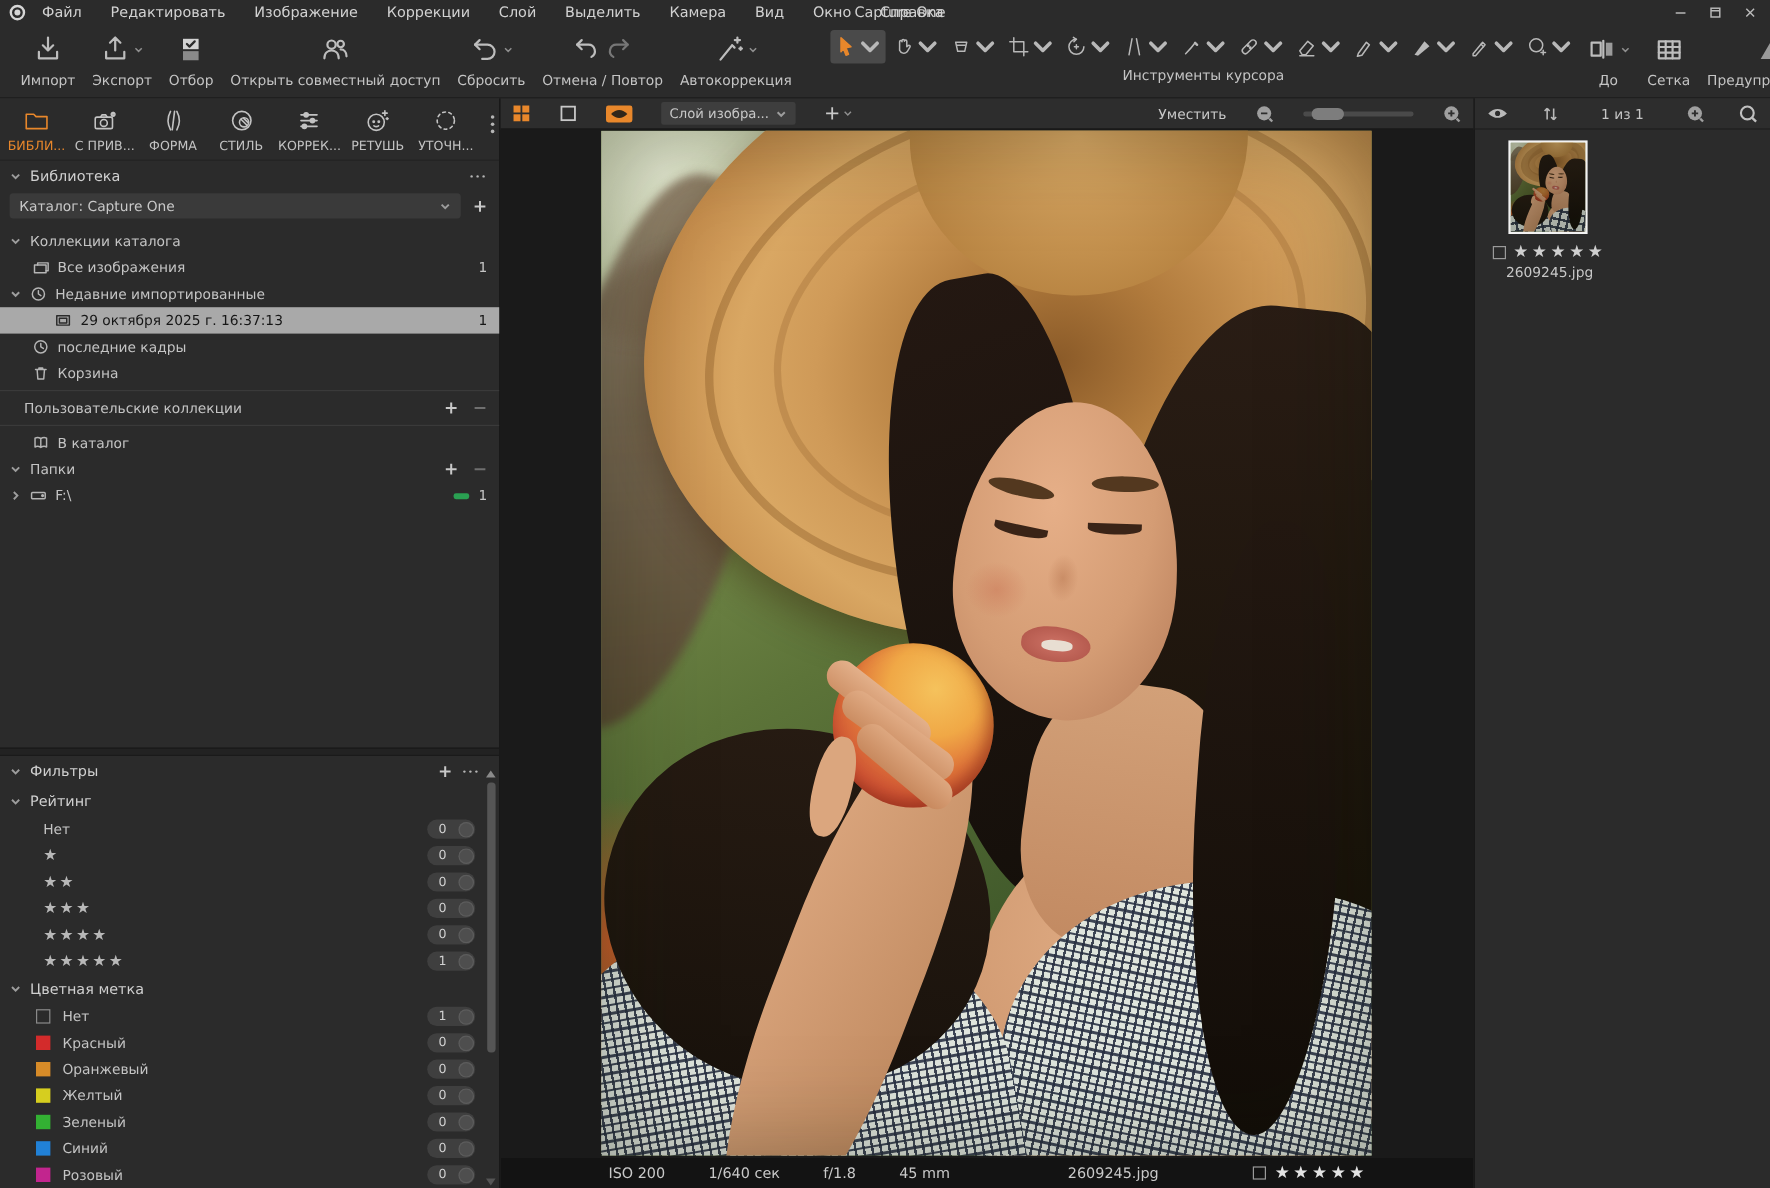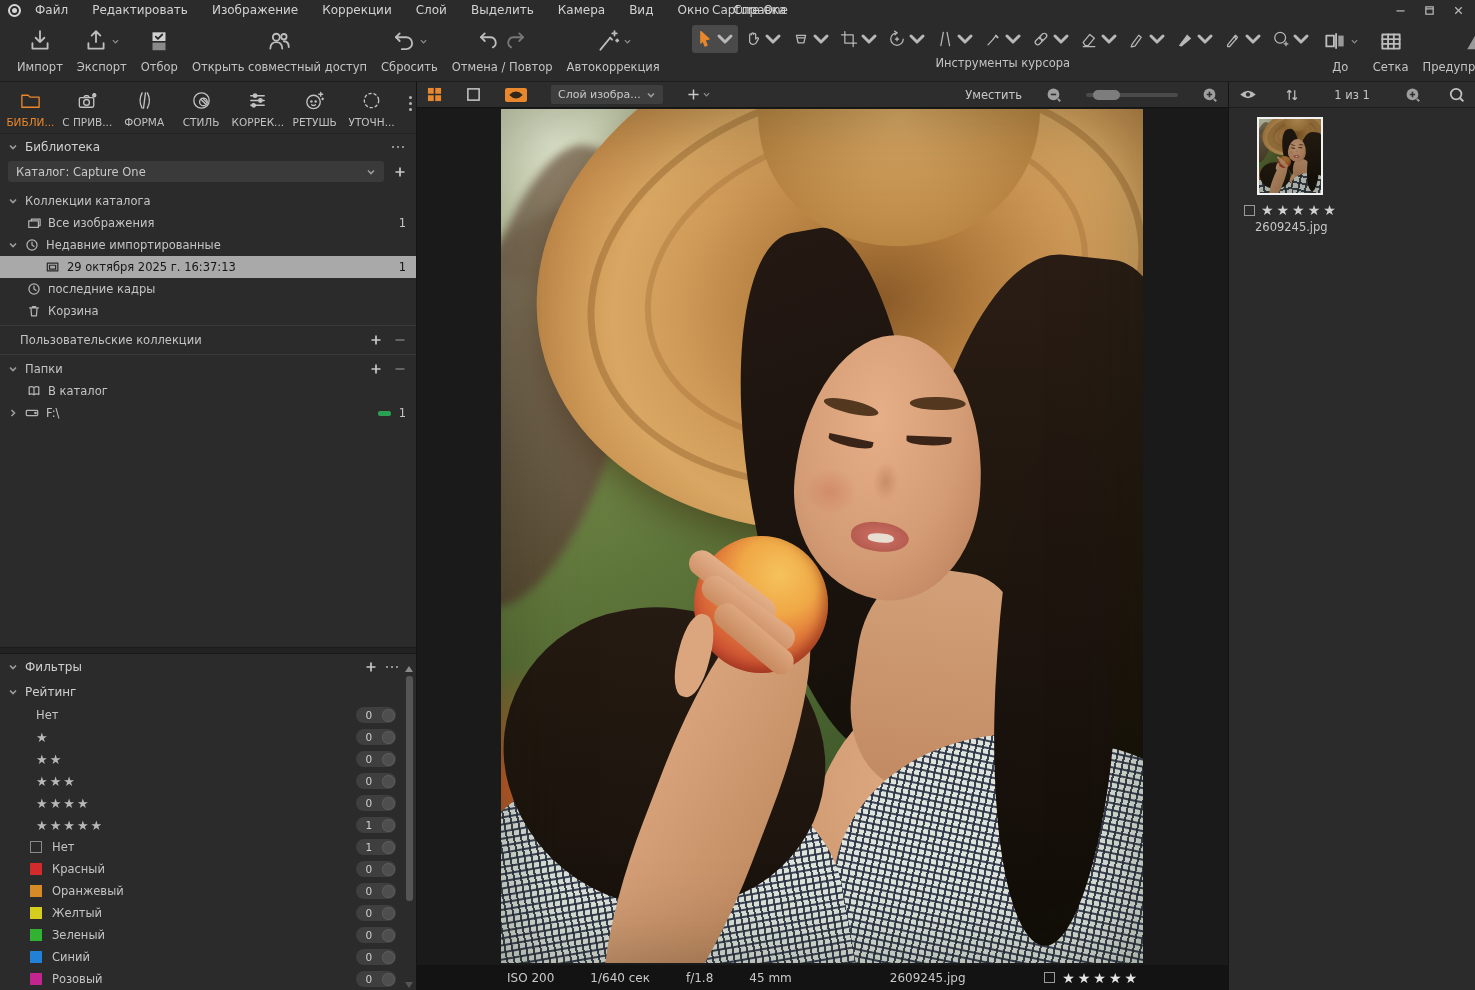--- a/index.html
+++ b/index.html
@@ -591,44 +591,44 @@
                 </svg>
               </span>
             <span class="minusbtn">
                 <svg viewBox="0 0 12 12">
                   <path d="M1.5 6 H10.5"></path>
                 </svg>
               </span>
           </span>
         </div>
         <div class="tree-divider"></div>
+        <div class="trow pl27">
+          <svg class="i14" viewBox="0 0 16 16">
+              <path d="M8 4 C6.3 2.9 3.8 2.9 2.5 3.6 V12 C3.8 11.3 6.3 11.3 8 12.4 C9.7 11.3 12.2 11.3 13.5 12 V3.6 C12.2 2.9 9.7 2.9 8 4 Z M8 4 V12.4"></path>
+            </svg>
+          <span>В каталог</span>
+        </div>
         <div class="trow pl8">
           <svg class="tchev" viewBox="0 0 10 10">
               <path d="M2 3.5 L5 6.5 L8 3.5"></path>
             </svg>
           <span>Папки</span>
           <span class="pm">
             <span class="plusbtn">
                 <svg viewBox="0 0 12 12">
                   <path d="M6 1.5 V10.5 M1.5 6 H10.5"></path>
                 </svg>
               </span>
             <span class="minusbtn">
                 <svg viewBox="0 0 12 12">
                   <path d="M1.5 6 H10.5"></path>
                 </svg>
               </span>
           </span>
         </div>
-        <div class="trow pl27">
-          <svg class="i14" viewBox="0 0 16 16">
-              <path d="M8 4 C6.3 2.9 3.8 2.9 2.5 3.6 V12 C3.8 11.3 6.3 11.3 8 12.4 C9.7 11.3 12.2 11.3 13.5 12 V3.6 C12.2 2.9 9.7 2.9 8 4 Z M8 4 V12.4"></path>
-            </svg>
-          <span>В каталог</span>
-        </div>
         <div class="trow pl8">
           <svg class="tchev" viewBox="0 0 10 10">
               <path d="M3.5 2 L6.5 5 L3.5 8"></path>
             </svg>
           <svg class="i14" viewBox="0 0 16 16">
               <rect x="1.5" y="5" width="13" height="6" rx="1"></rect>
               <circle cx="12" cy="8" r=".8" fill="#b5b5b5"></circle>
             </svg>
           <span>F:\</span>
           <span class="cnt" style="display:flex;align-items:center;gap:0">
@@ -703,20 +703,26 @@
             </span>
         </div>
         <div class="frow">
           <span class="stars">★★★★★</span>
           <span class="pill">
               <span class="n">1</span>
               <span class="knob"></span>
             </span>
         </div>
 
+        <div class="fgh">
+          <svg class="tchev" viewBox="0 0 10 10">
+              <path d="M2 3.5 L5 6.5 L8 3.5"></path>
+            </svg>
+          <span>Цветная метка</span>
+        </div>
         <div class="frow crow">
           <span class="swatch none"></span>
           <span class="flabel">Нет</span>
           <span class="pill">
               <span class="n">1</span>
               <span class="knob"></span>
             </span>
         </div>
         <div class="frow crow">
           <span class="swatch" style="background: rgb(211, 43, 43);"></span>

